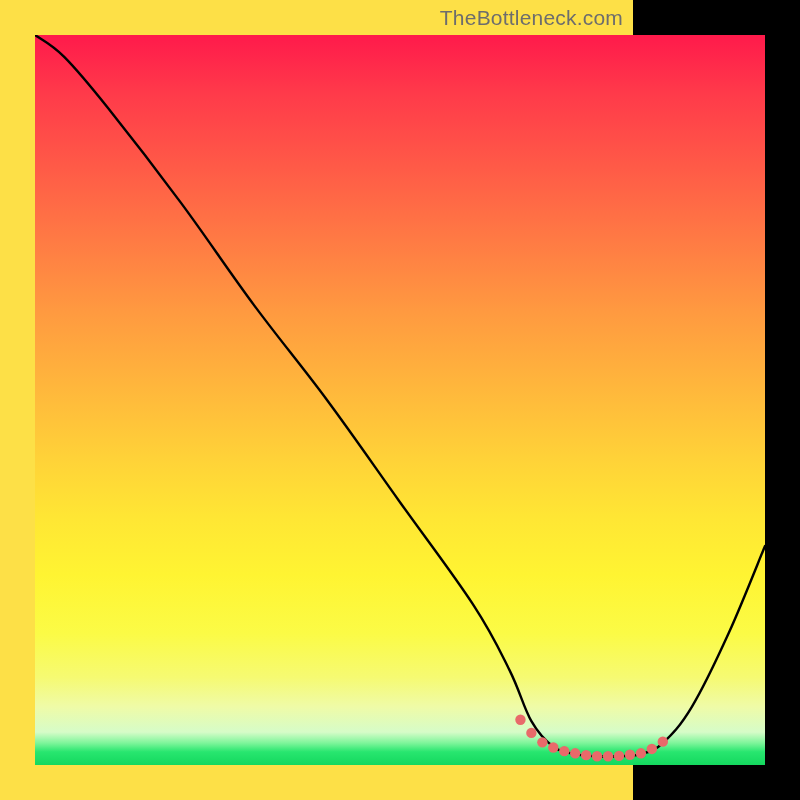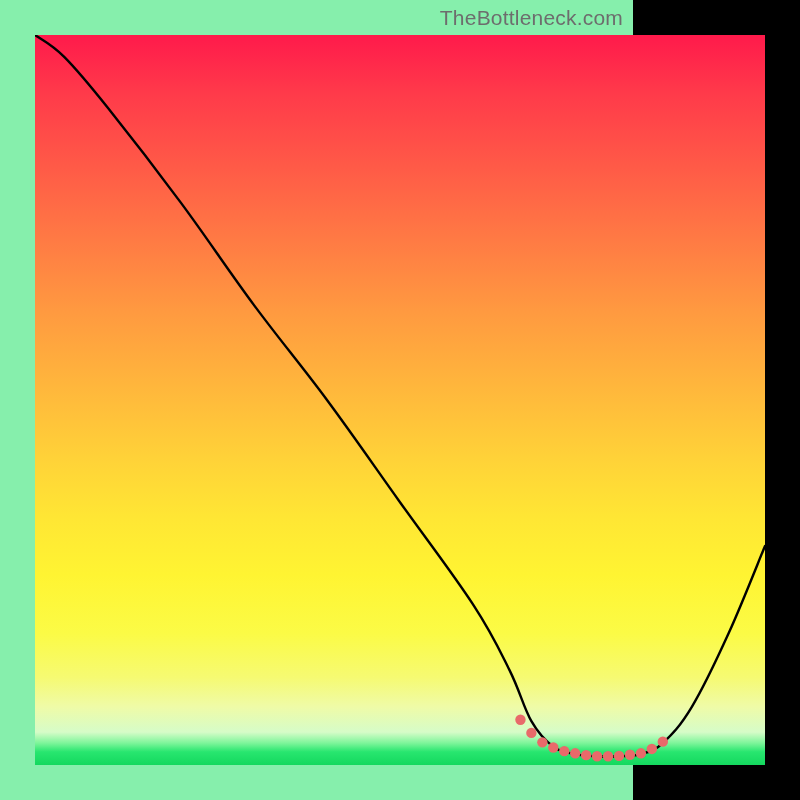--- a/index.html
+++ b/index.html
@@ -8,21 +8,21 @@
     width: 800px;
     height: 800px;
     overflow: hidden;
     background: #000;
     font-family: Arial, Helvetica, sans-serif;
   }
   .frame {
     position: relative;
     width: 633px;
     height: 800px;
-    background: #86efac;
+    background: #fde047;
   }
   .plot {
     position: absolute;
     left: 35px;
     top: 35px;
     width: 730px;
     height: 730px;
     background: linear-gradient(
       to bottom,
       #ff1a4b 0%,

